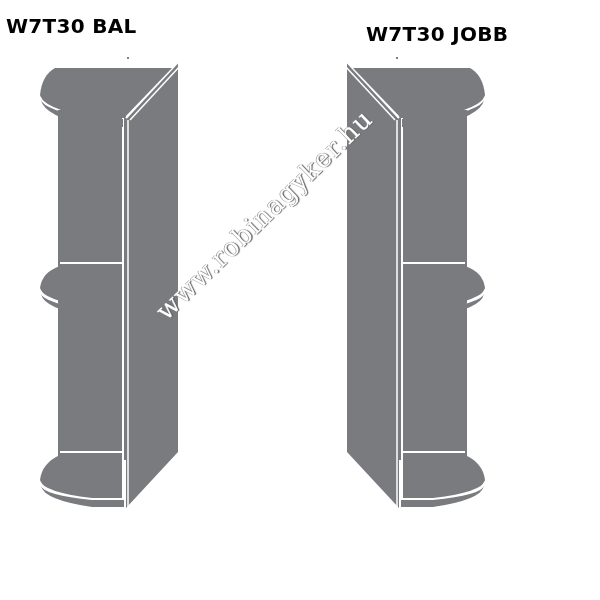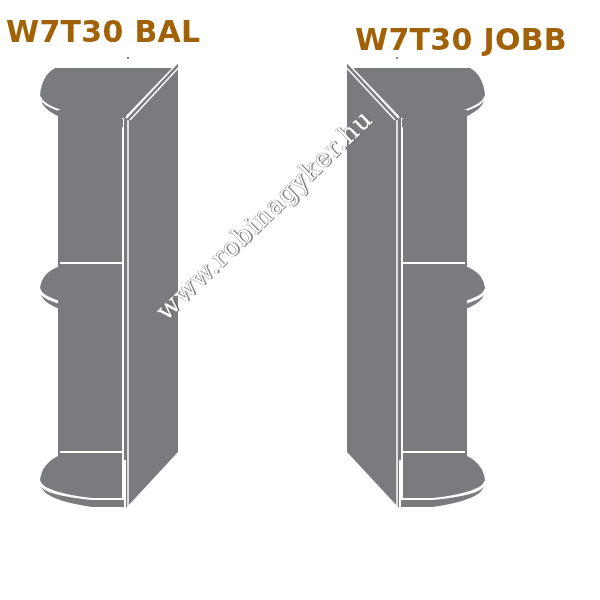--- a/index.html
+++ b/index.html
@@ -1,19 +1,19 @@
 <!DOCTYPE html>
 <html><head>
 <meta charset="utf-8">
 <style>
   html, body { margin:0; padding:0; background:#ffffff; }
   body { width:600px; height:600px; position:relative; overflow:hidden; font-family:"Liberation Sans", sans-serif; }
-  .title { position:absolute; font-weight:bold; font-size:30px; color:#a16207; letter-spacing:0.3px; font-family:"DejaVu Sans", sans-serif; }
+  .title { position:absolute; font-weight:bold; font-size:20px; color:#000000; letter-spacing:0.3px; font-family:"DejaVu Sans", sans-serif; }
   #title-left { left:6px; top:14px; }
-  #title-right { left:355px; top:22px; }
+  #title-right { left:366px; top:22px; }
   svg.drawing { position:absolute; left:0; top:0; }
   .watermark { position:absolute; left:160px; top:300px; font-family:"DejaVu Serif", serif; font-size:26px; color:#ffffff;
     text-shadow: 1px 1px 1px #666, -0.5px -0.5px 0 #999; transform:rotate(-44deg); transform-origin:left center; white-space:nowrap; letter-spacing:1px; }
 </style>
 </head>
 <body>
 
 <div class="title" id="title-left">W7T30 BAL</div>
 <div class="title" id="title-right">W7T30 JOBB</div>
 

